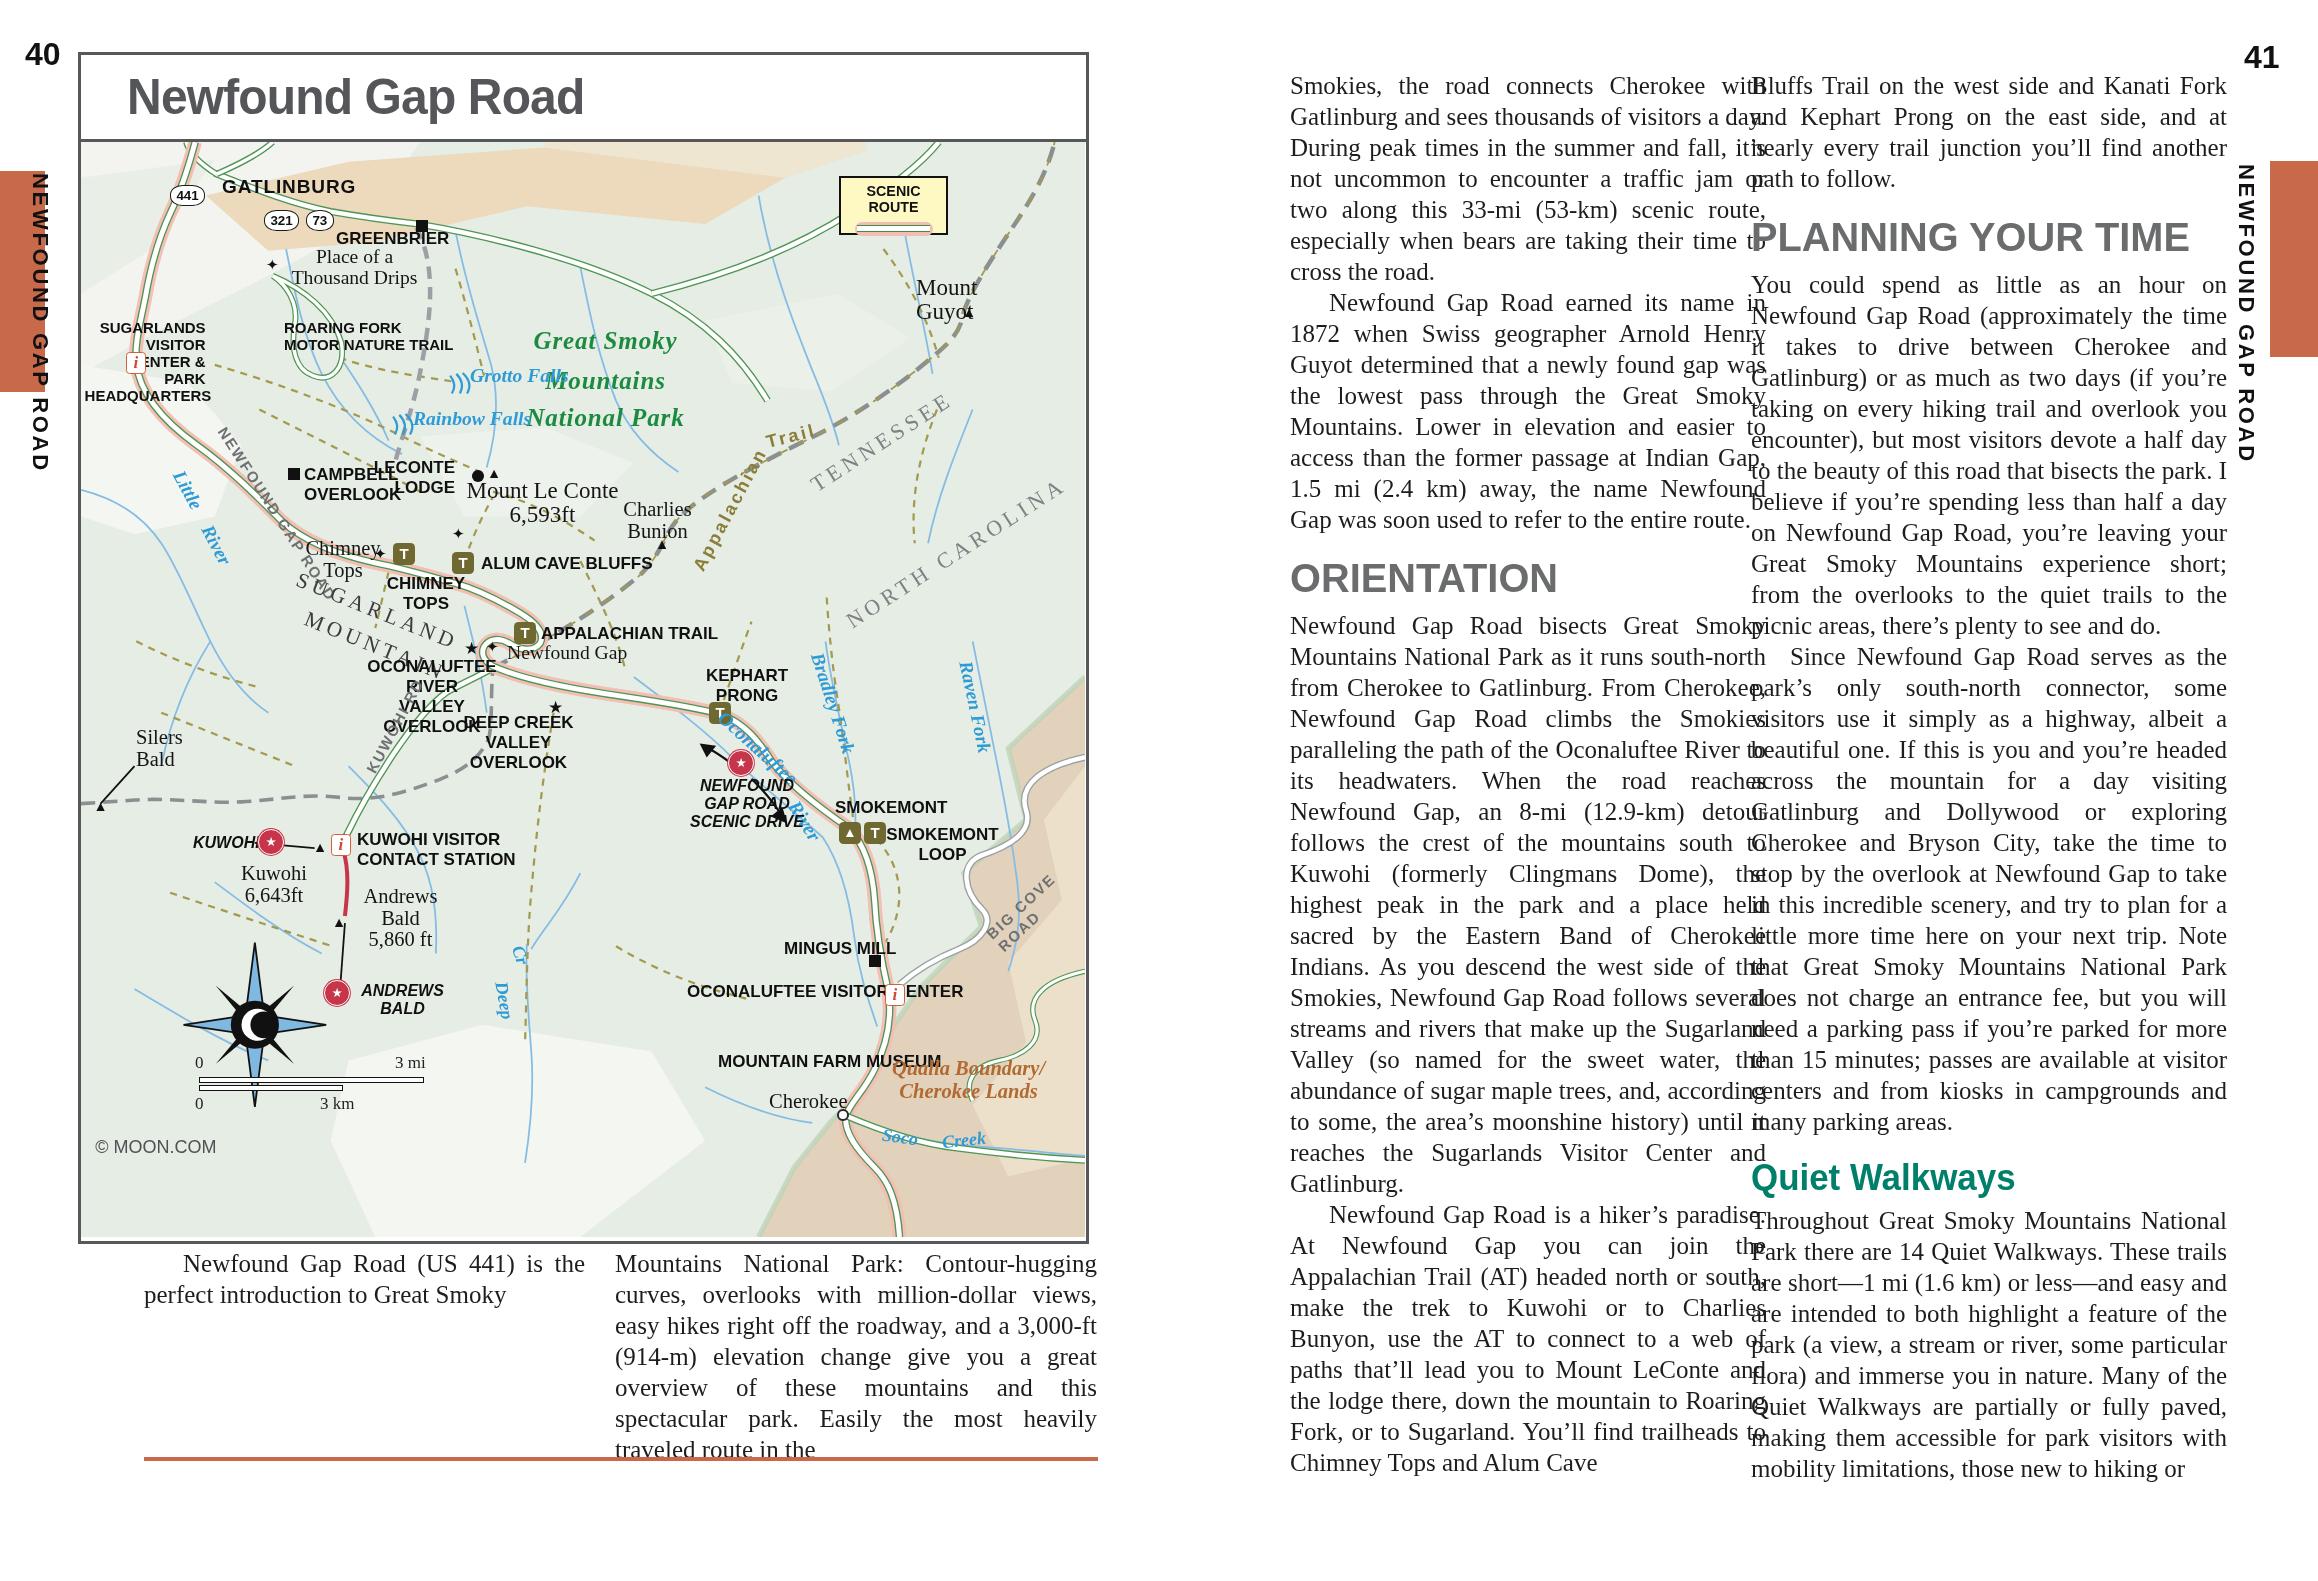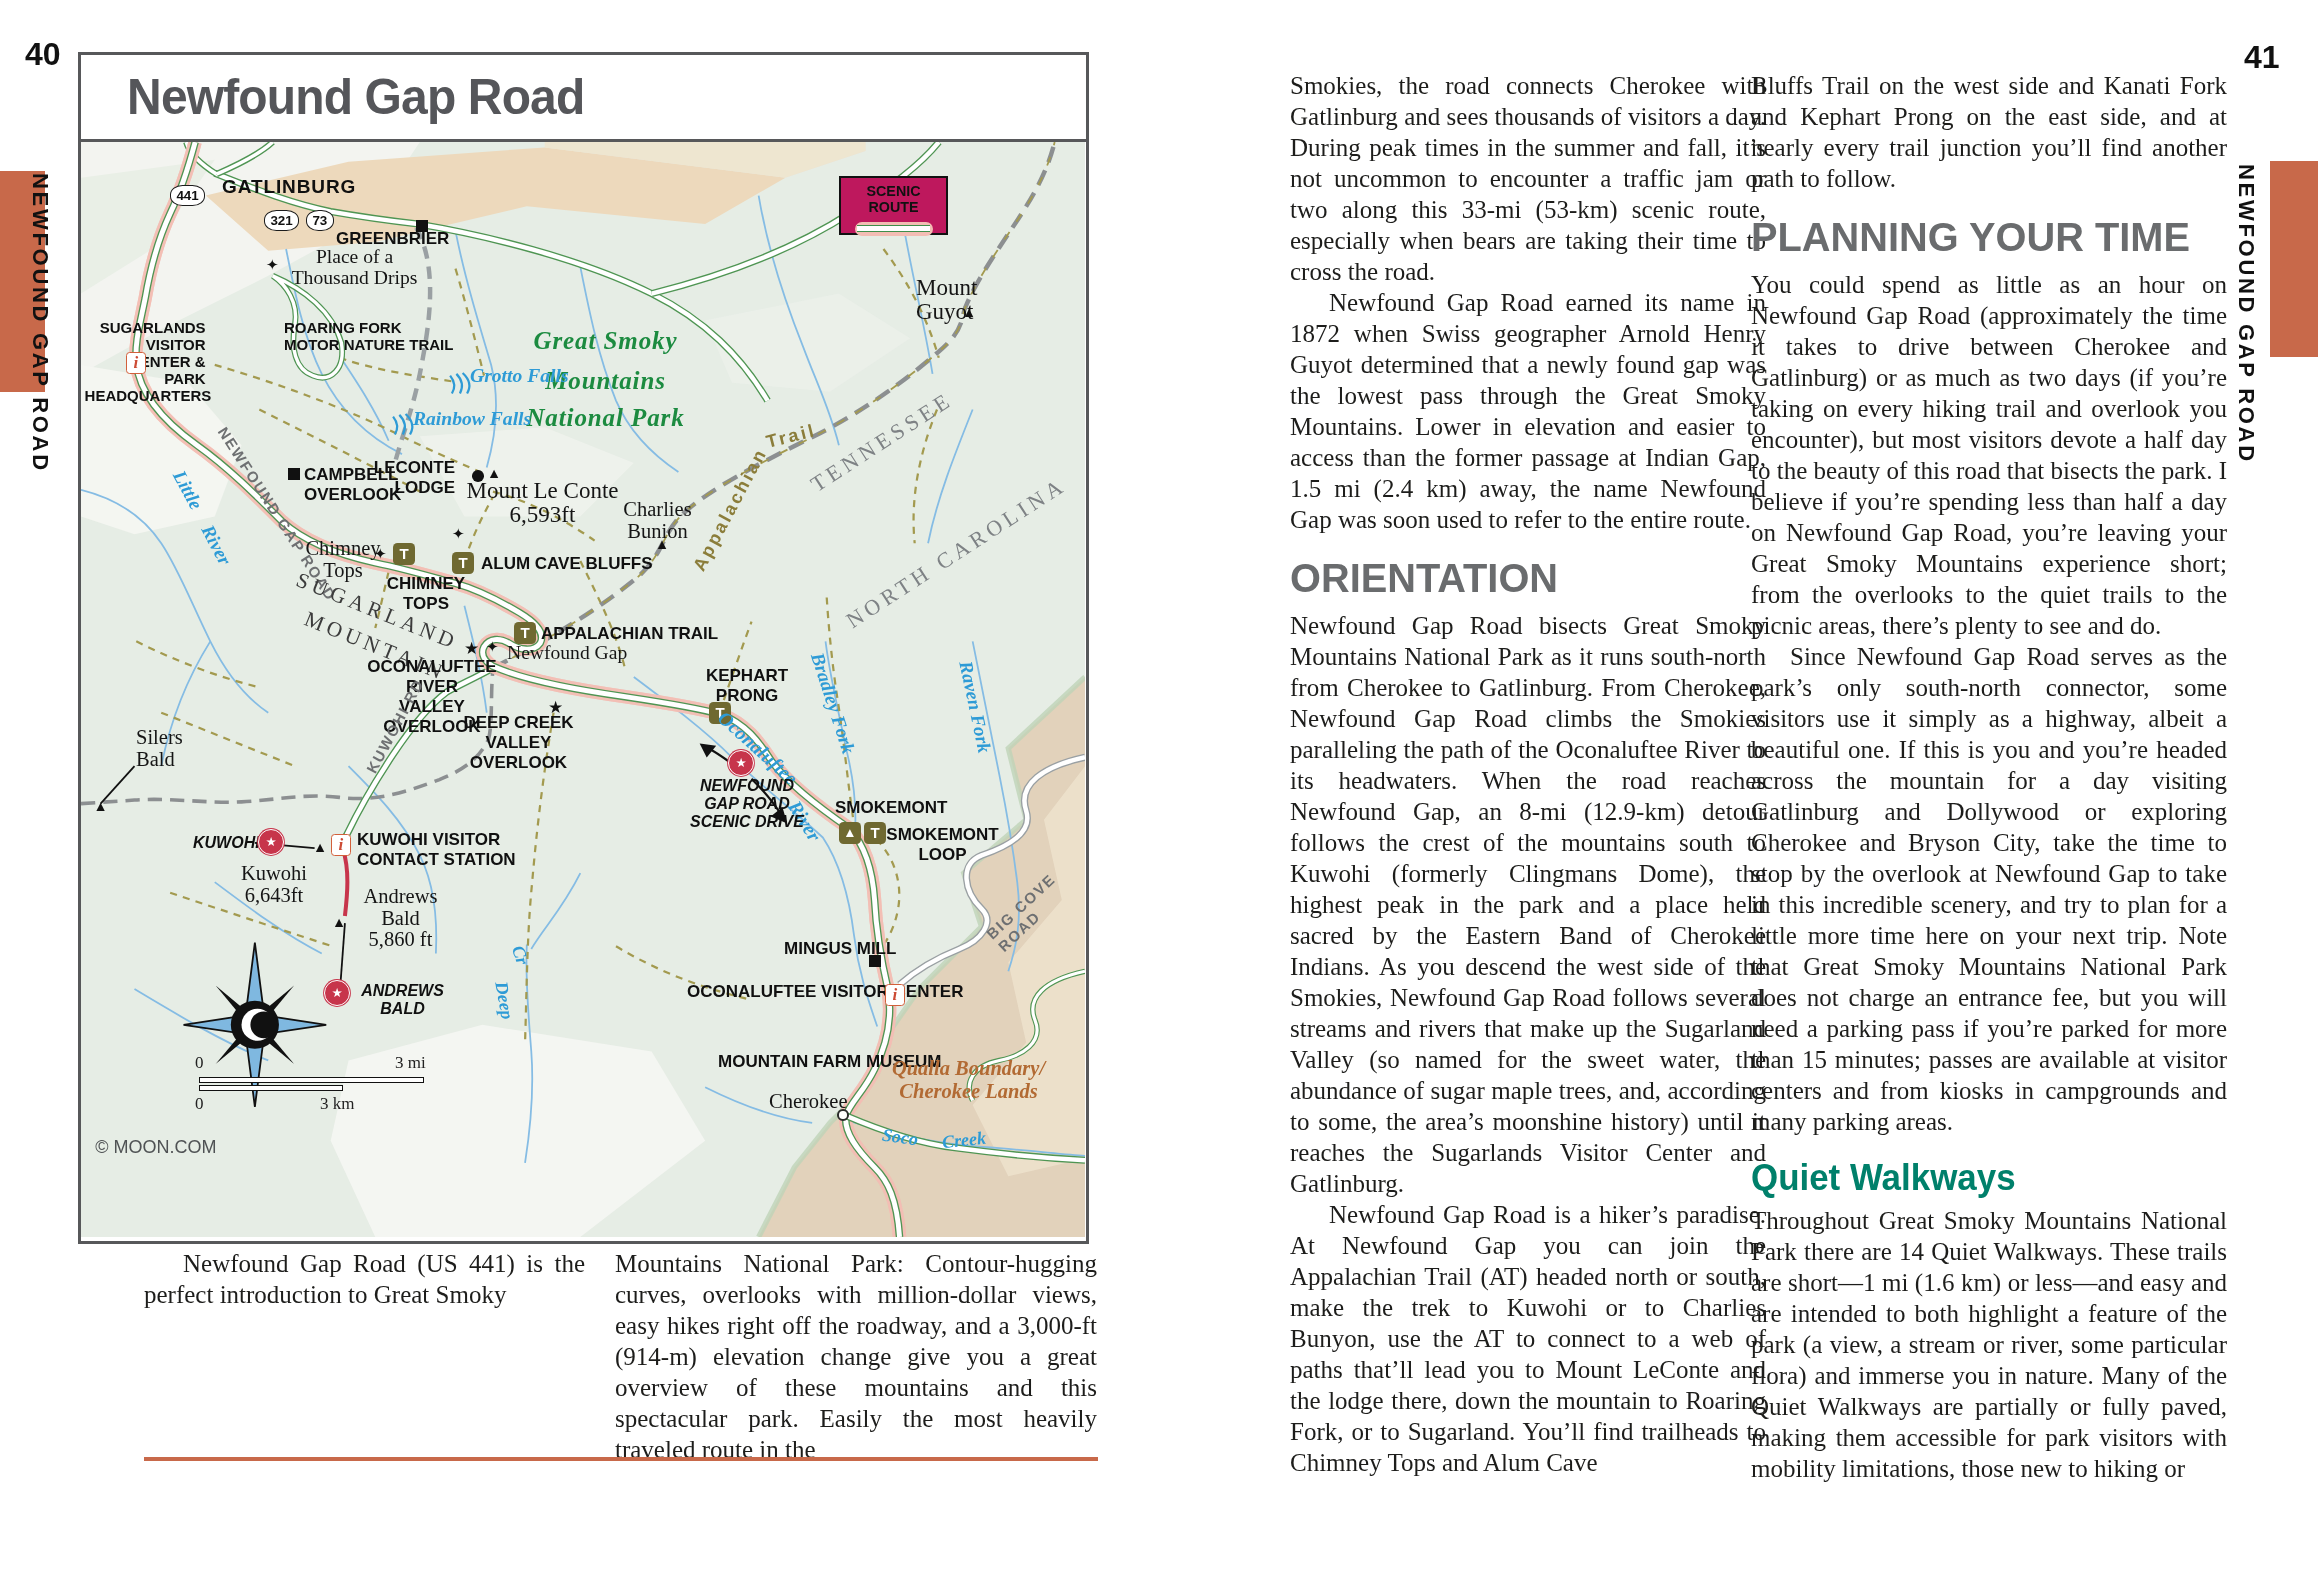--- a/index.html
+++ b/index.html
@@ -37,21 +37,21 @@
         text-align:center;border-radius:4.5px;}
   .ic-info{width:19.6px;height:22px;background:#fff;border:1.8px solid #D2603B;color:#CC4B35;
         font:bold italic 17px/20.5px "Liberation Serif",serif;text-align:center;border-radius:3.6px;box-sizing:border-box;}
   .ic-star-red{width:26px;height:26px;background:#C7354B;border:1.8px solid #fff;border-radius:50%;color:#fff;
         font:12.5px/24px "Liberation Sans",sans-serif;text-align:center;box-sizing:border-box;box-shadow:0 0 0 0.9px #C7354B;}
   .ic-sq{width:11.6px;height:11.6px;background:#111;}
   .ic-dot{width:11.6px;height:11.6px;background:#111;border-radius:50%;}
   .ic-tri{font:14.3px "Liberation Sans",sans-serif;color:#111;}
   .ic-vstar{font:15px "Liberation Sans",sans-serif;color:#111;}
   .ic-town{width:11.6px;height:11.6px;background:#fff;border:2.7px solid #2b2b2b;border-radius:50%;box-sizing:border-box;}
-  #legend-box{position:absolute;left:758px;top:34px;width:109px;height:59px;background:#be185d;border:2.7px solid #111;
+  #legend-box{position:absolute;left:758px;top:34px;width:109px;height:59px;background:#fef9c3;border:2.7px solid #111;
         box-sizing:border-box;text-align:center;}
   #legend-box .lg-label{font:bold 14.3px "Liberation Sans",sans-serif;margin-top:5.4px;}
   #legend-swatch{margin:6.2px auto 0;width:78px;height:14.3px;background:#F3BDB4;border-radius:7.1px;position:relative;}
   #legend-swatch:before{content:"";position:absolute;left:2.7px;right:2.7px;top:3.6px;bottom:3.6px;background:#fff;
         border-top:1.8px solid #3E8F4A;border-bottom:1.8px solid #3E8F4A;box-sizing:border-box;}
   .scalebar{position:absolute;height:6.2px;background:#fff;border:1.3px solid #111;box-sizing:border-box;}
   .scaletxt{position:absolute;font:17px "Liberation Serif",serif;color:#222;}
   .copyright{position:absolute;font:18px "Liberation Sans",sans-serif;color:#4f5254;}
   
   .col{position:absolute;text-align:justify;font:25px/31px "Liberation Serif",serif;color:#1d1d1b;}

